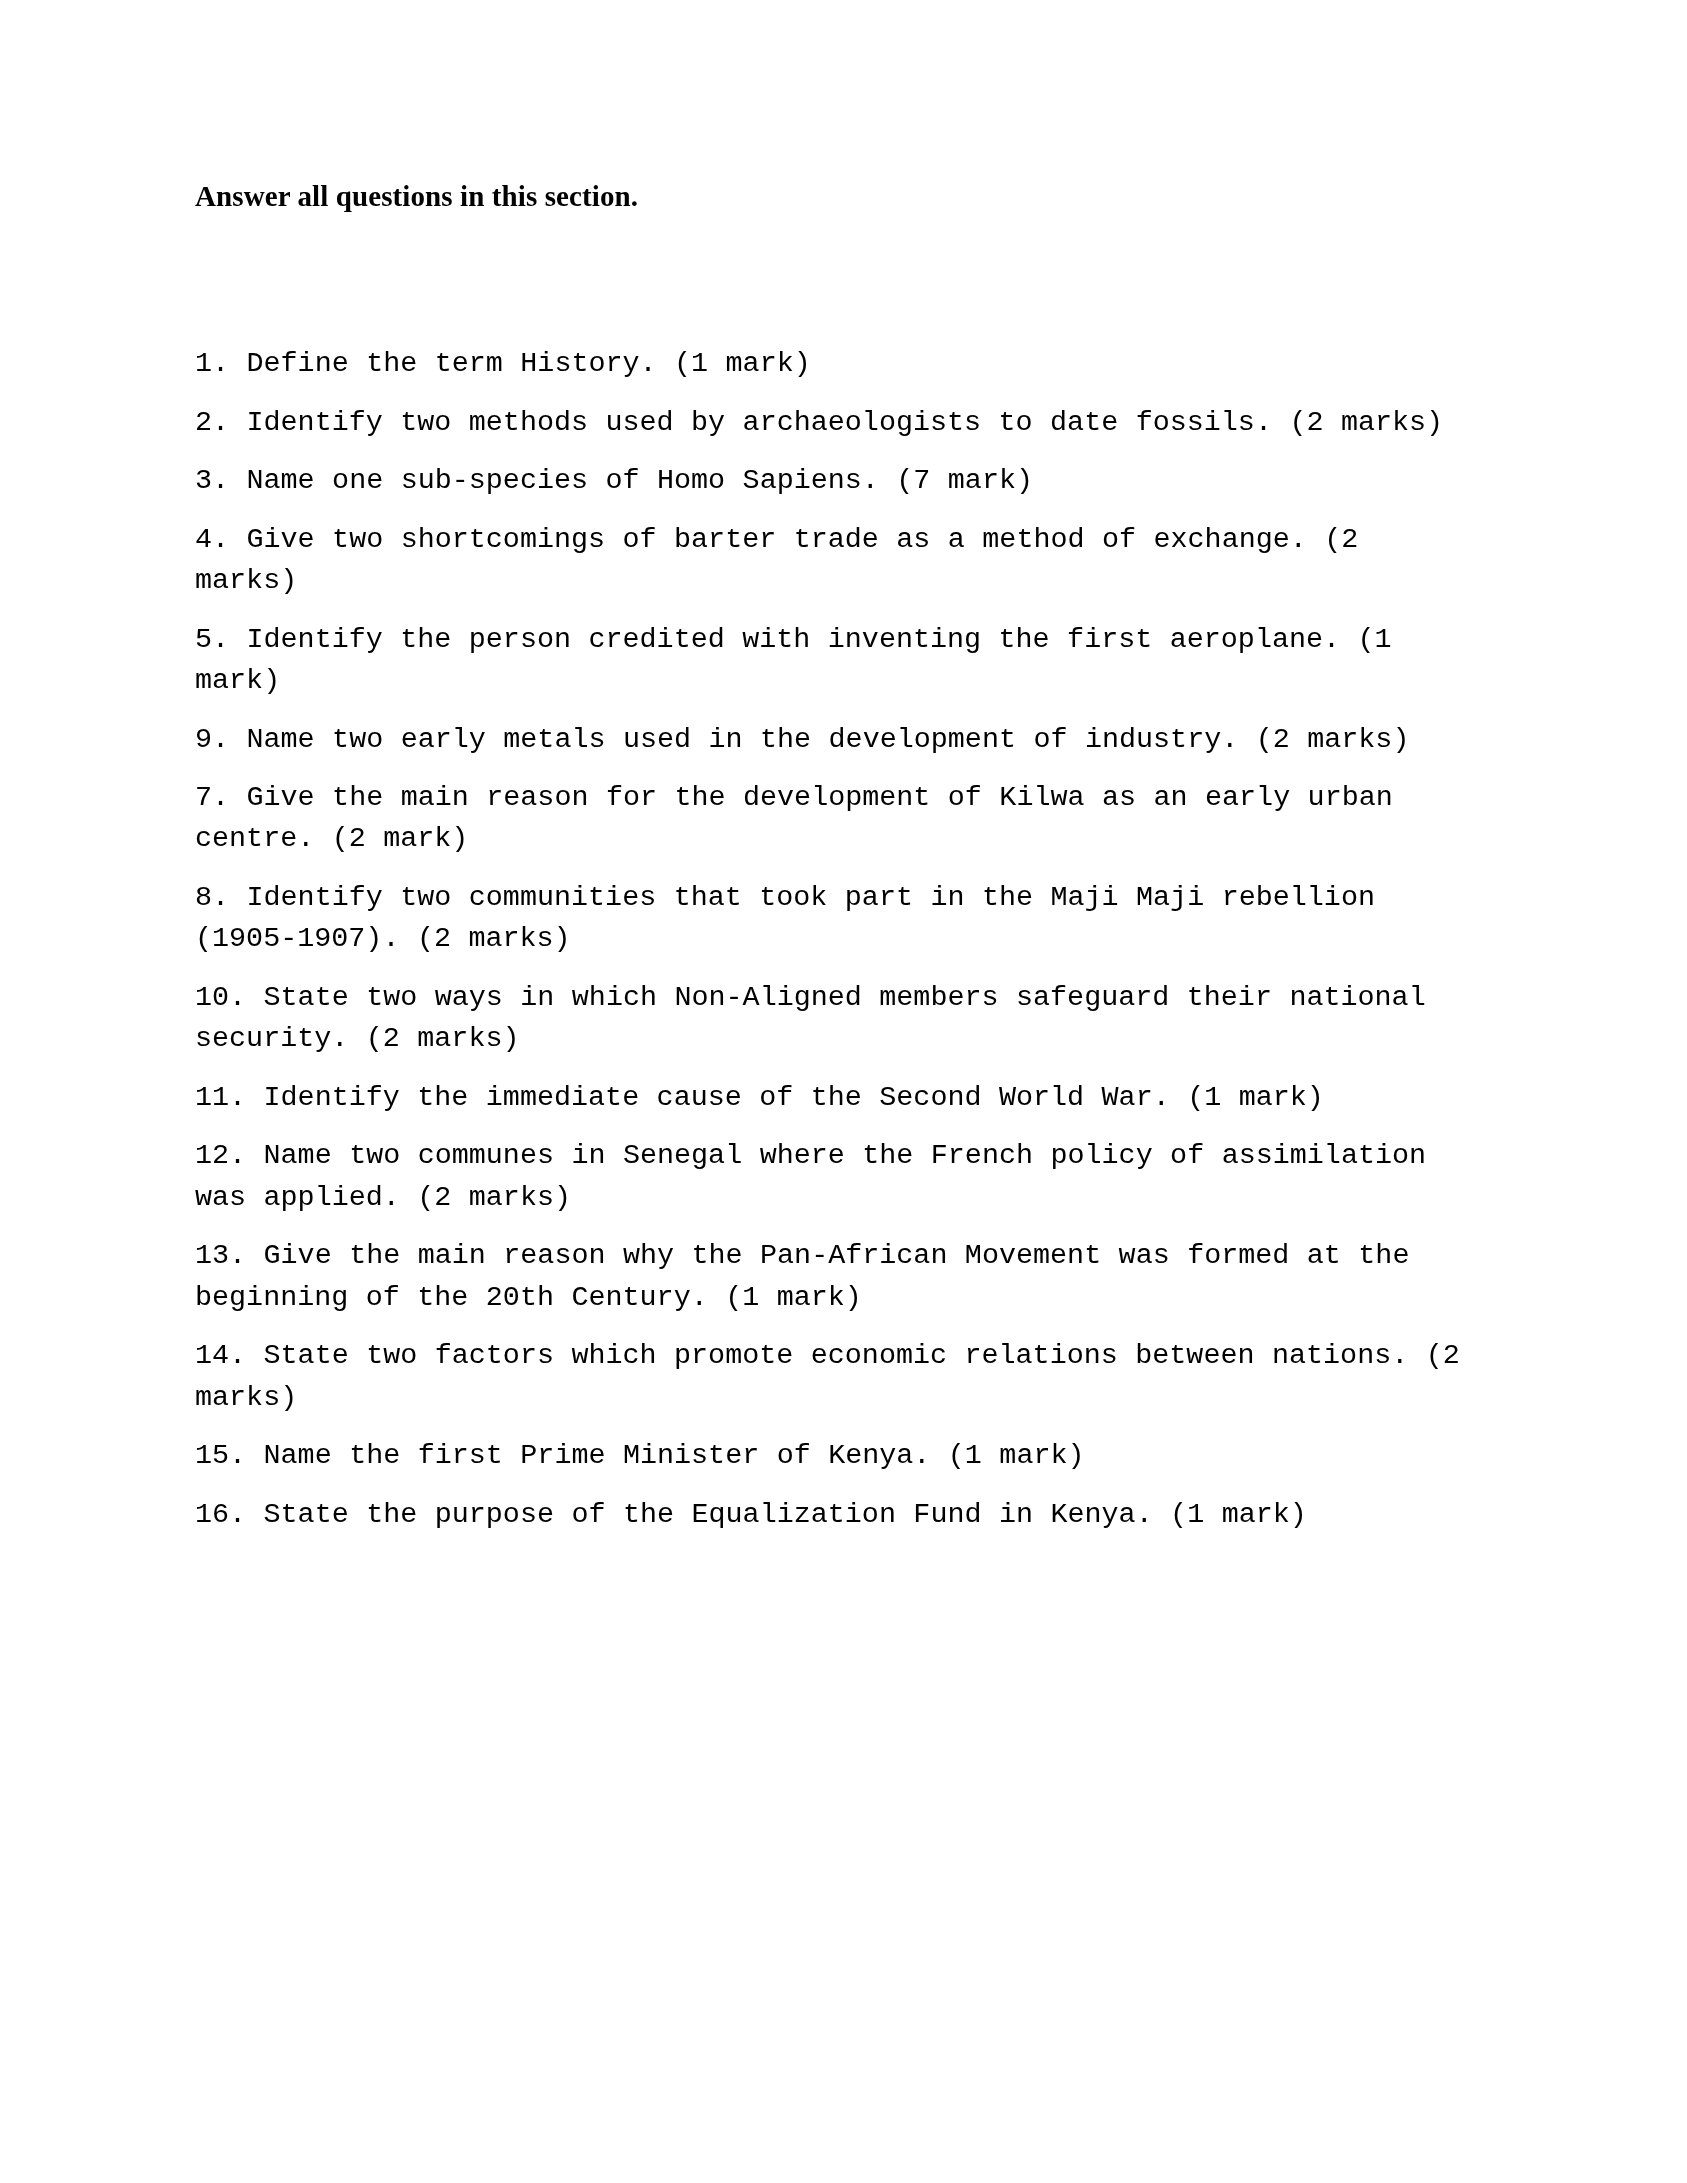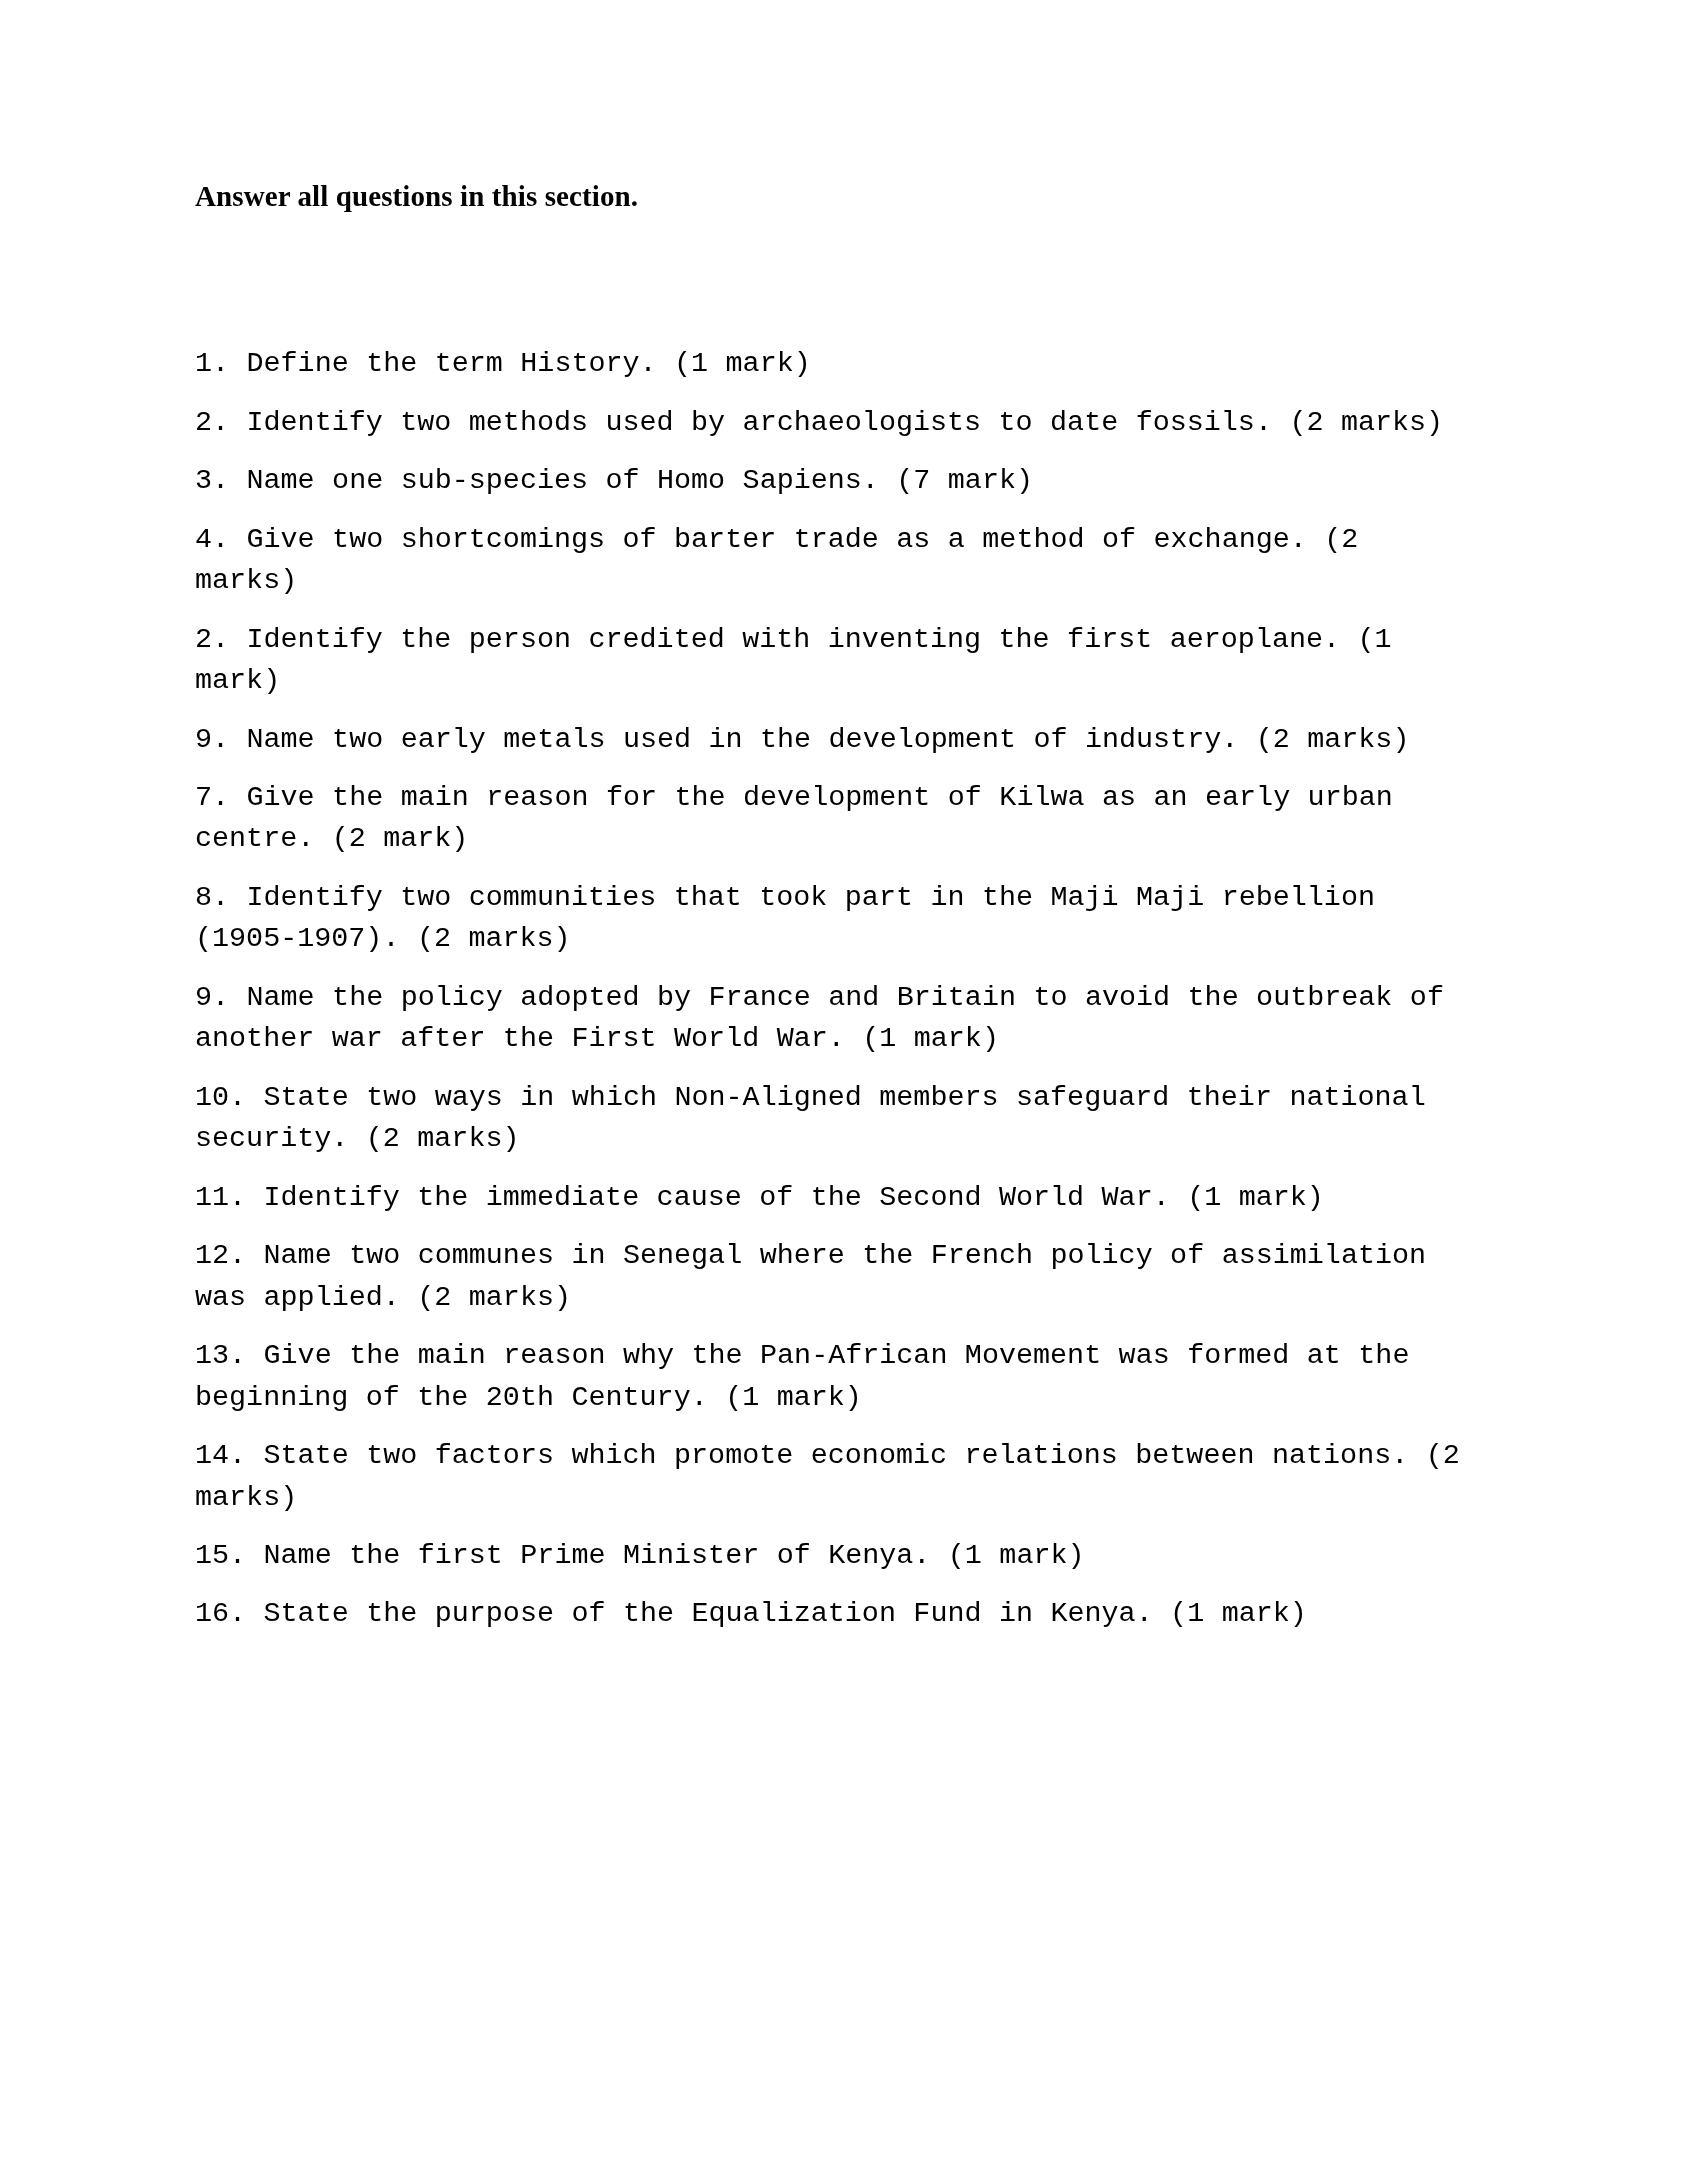--- a/index.html
+++ b/index.html
@@ -62,25 +62,24 @@
 
     <h1 class="section-heading">Answer all questions in this section.</h1>
 
     <div class="gap-after-heading"></div>
 
     <ol class="question-list">
       <li class="question">1. Define the term History. (1 mark)</li>
       <li class="question">2. Identify two methods used by archaeologists to date fossils. (2 marks)</li>
       <li class="question">3. Name one sub-species of Homo Sapiens. (7 mark)</li>
       <li class="question">4. Give two shortcomings of barter trade as a method of exchange. (2 marks)</li>
-      <li class="question">2. Identify the person credited with inventing the first aeroplane. (1 mark)</li>
+      <li class="question">5. Identify the person credited with inventing the first aeroplane. (1 mark)</li>
       <li class="question">9. Name two early metals used in the development of industry. (2 marks)</li>
       <li class="question">7. Give the main reason for the development of Kilwa as an early urban centre. (2 mark)</li>
       <li class="question">8. Identify two communities that took part in the Maji Maji rebellion (1905-1907). (2 marks)</li>
-      <li class="question">9. Name the policy adopted by France and Britain to avoid the outbreak of another war after the First World War. (1 mark)</li>
       <li class="question">10. State two ways in which Non-Aligned members safeguard their national security. (2 marks)</li>
       <li class="question">11. Identify the immediate cause of the Second World War. (1 mark)</li>
       <li class="question">12. Name two communes in Senegal where the French policy of assimilation was applied. (2 marks)</li>
       <li class="question">13. Give the main reason why the Pan-African Movement was formed at the beginning of the 20th Century. (1 mark)</li>
       <li class="question">14. State two factors which promote economic relations between nations. (2 marks)</li>
       <li class="question">15. Name the first Prime Minister of Kenya. (1 mark)</li>
       <li class="question">16. State the purpose of the Equalization Fund in Kenya. (1 mark)</li>
     </ol>
 
   </div>

